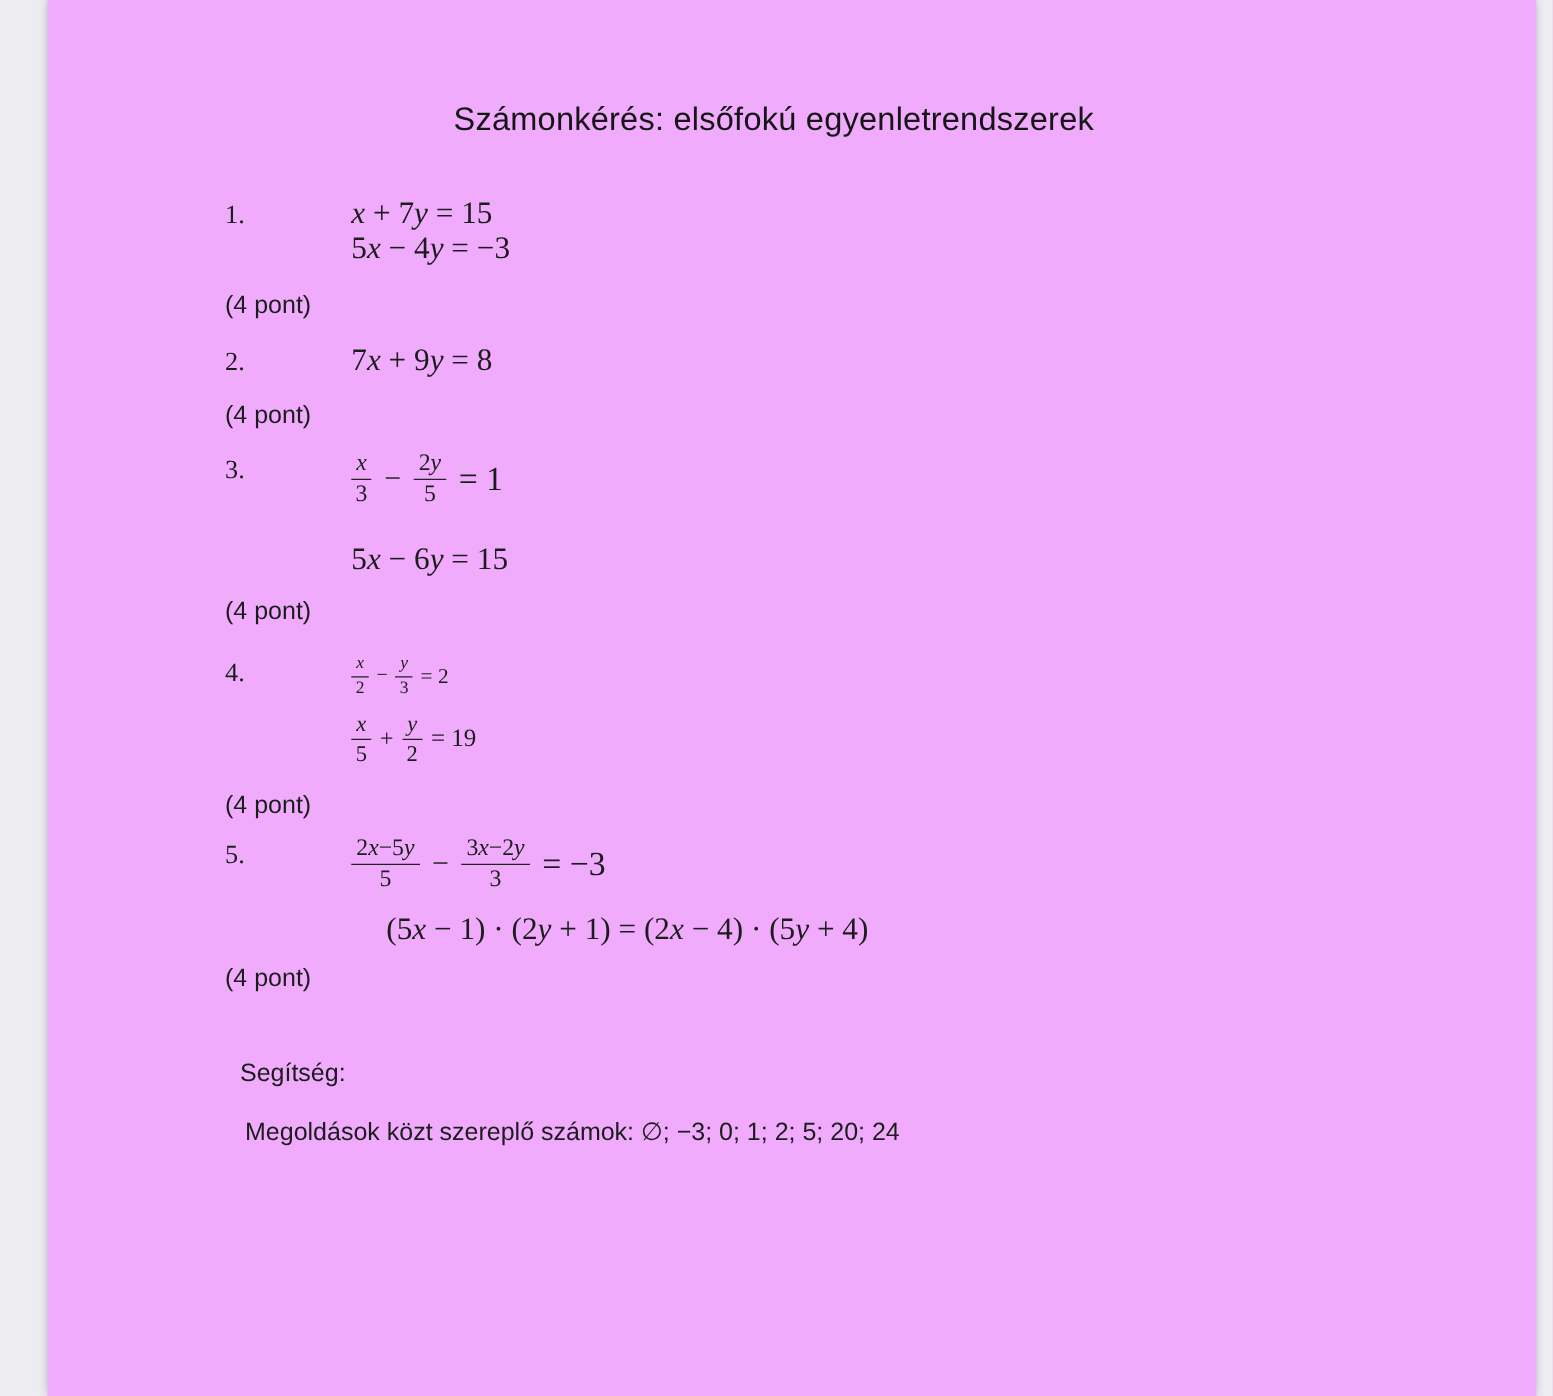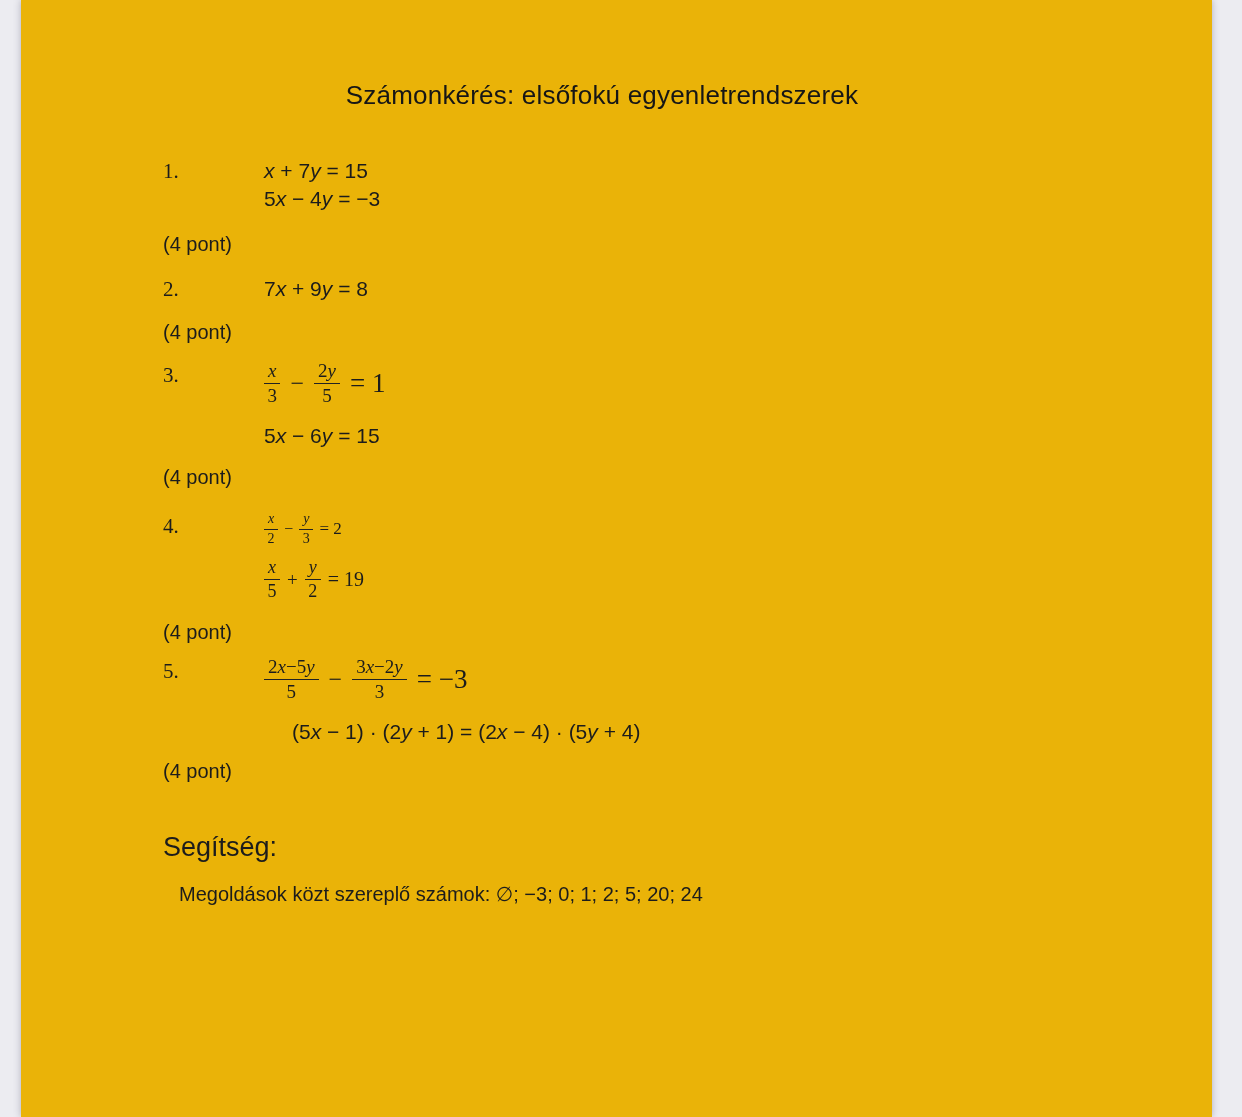--- a/index.html
+++ b/index.html
@@ -11,25 +11,25 @@
   }
   .canvas {
     position: relative;
     width: 1242px;
     height: 1117px;
     overflow: hidden;
     background: #ececf1;
   }
   .page {
     position: absolute;
-    left: 21px;
+    left: 38px;
     top: 0;
     width: 1191px;
     height: 1117px;
-    background: #eab308;
+    background: #f0abfc;
     box-shadow: 0 0 7px rgba(100,100,125,0.45);
     box-sizing: border-box;
   }
   .content {
     position: relative;
     width: 100%;
     height: 100%;
     box-sizing: border-box;
     padding: 0 171px 0 142px;
   }
@@ -46,22 +46,22 @@
   .problem { margin: 0; }
   .prow { display: flex; align-items: flex-start; }
   .pnum {
     flex: 0 0 101px;
     font-family: "Liberation Serif", serif;
     font-size: 21px;
     line-height: 28px;
   }
   .peqs { flex: 1 1 auto; }
   .eqline {
-    font-family: Liberation Sans, sans-serif;
-    font-size: 21px;
+    font-family: Liberation Serif, serif;
+    font-size: 25px;
     line-height: 28px;
     white-space: pre;
   }
   .math i { font-style: italic; }
   .pont {
     font-size: 20px;
     line-height: 26px;
     color: #1c1c1c;
   }
   
@@ -101,32 +101,32 @@
   
   .sz-sm .frac { font-size: 14px; }
   .sz-sm .op   { font-size: 16px; padding: 0 6px; }
   .sz-sm .rhs  { font-size: 17px; padding-left: 6px; }
   
   .p1 { margin-top: 46px; }
   .p1 .pont { margin-top: 18px; }
   .p2 { margin-top: 18px; }
   .p2 .pont { margin-top: 16px; }
   .p3 { margin-top: 16px; }
-  .p3 .line2 { margin-top: 16px; }
+  .p3 .line2 { margin-top: 28px; }
   .p3 .pont { margin-top: 14px; }
   .p4 { margin-top: 22px; }
   .p4 .eq2 { margin-top: 12px; }
   .p4 .pont { margin-top: 18px; }
   .p5 { margin-top: 12px; }
   .p5 .line2 { margin-top: 16px; margin-left: 28px; }
   .p5 .pont { margin-top: 12px; }
   
   .help {
-    margin: 50px 0 0 0;
-    font-size: 27px;
+    margin: 50px 0 0 12px;
+    font-size: 20px;
     line-height: 26px;
   }
   .solutions {
     margin: 21px 0 0 16px;
     font-size: 20px;
     line-height: 26px;
   }
 </style>
 </head>
 <body>

